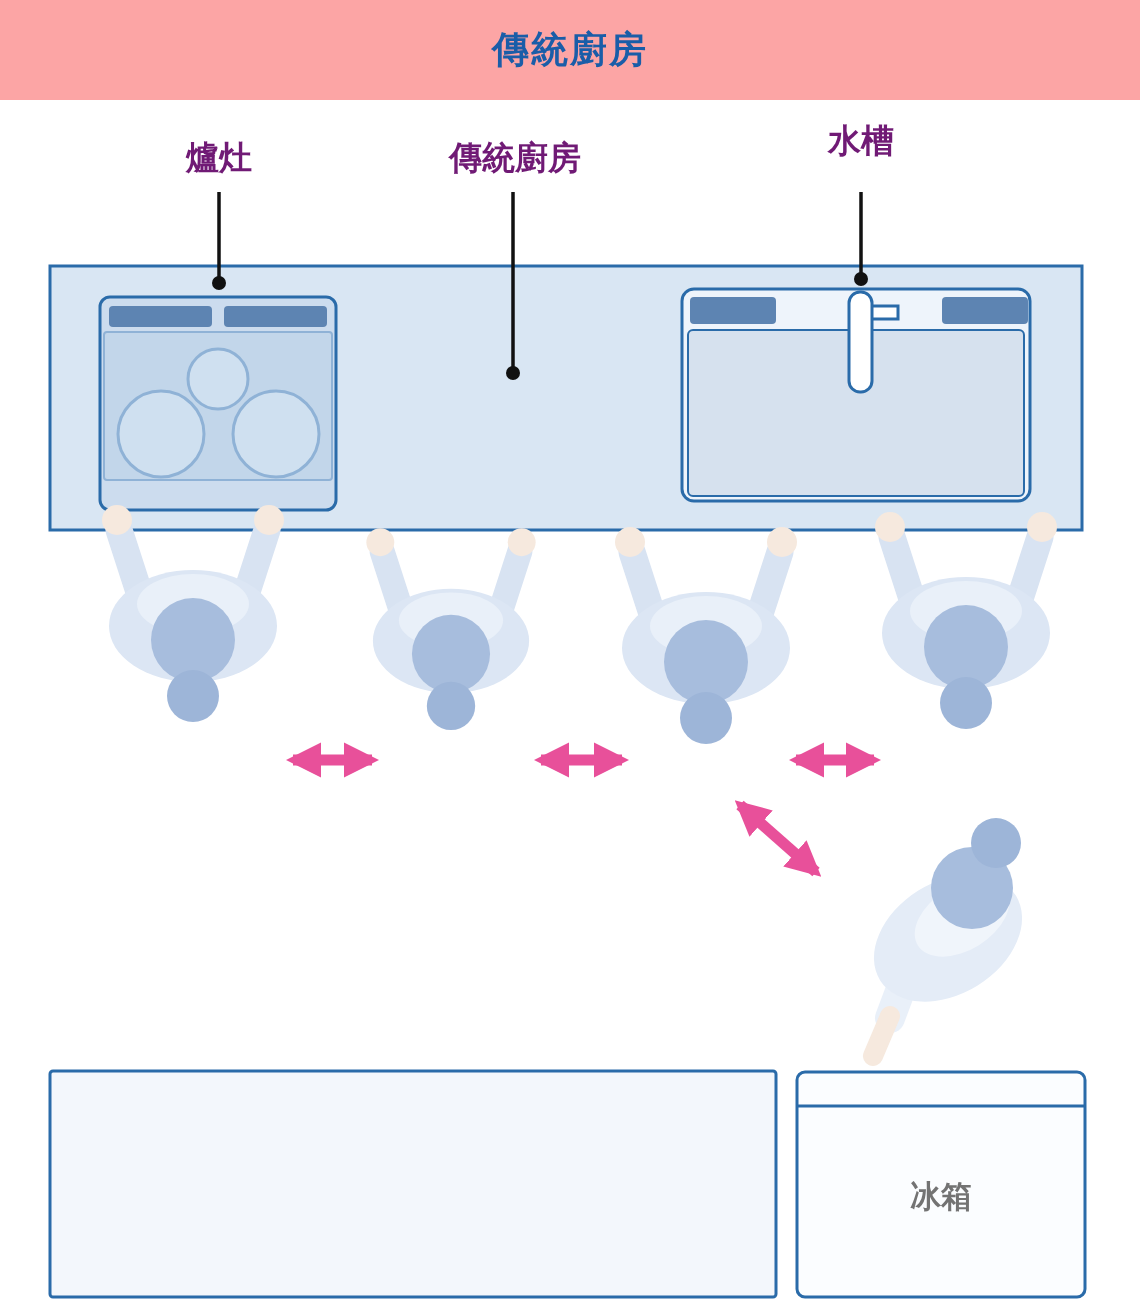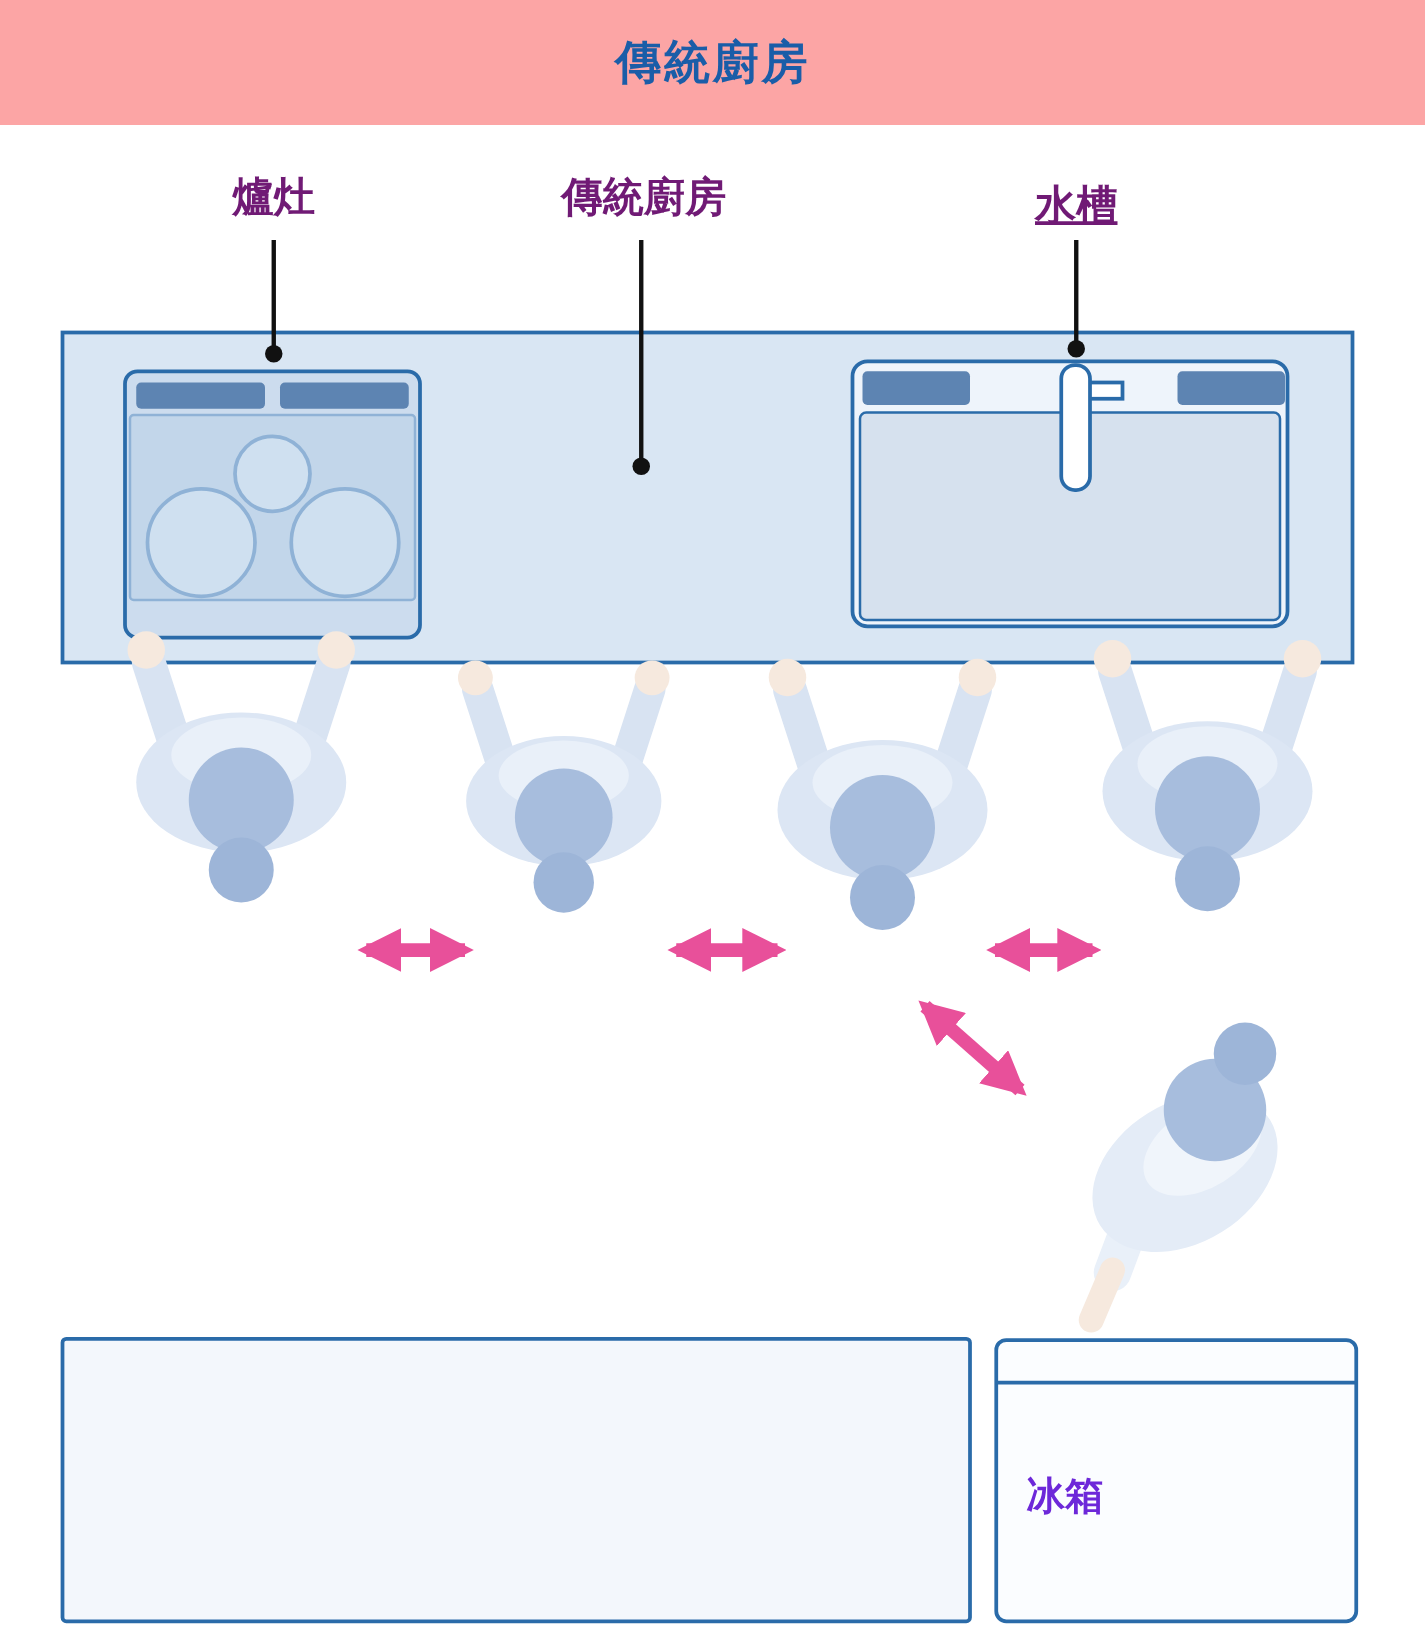--- a/index.html
+++ b/index.html
@@ -33,28 +33,29 @@
   .callout-label {
     position: absolute;
     width: 240px;
     text-align: center;
     font-size: 33px;
     font-weight: 600;
     color: #701a75;
   }
   #label-stove   { left: 99px;  top: 136px; }
   #label-cooking { left: 395px; top: 136px; }
-  #label-sink    { left: 741px; top: 142px; text-decoration: underline; }
+  #label-sink    { left: 741px; top: 119px; }
   #label-fridge  {
     position: absolute;
     left: 821px; top: 1176px;
     width: 240px;
+    text-align: center;
     font-size: 31px;
     font-weight: 600;
-    color: #6d28d9;
+    color: #737373;
   }
   #diagram-svg {
     position: absolute;
     left: 0; top: 0;
   }
 </style>
 </head>
 <body>
 
 <div id="stage">

